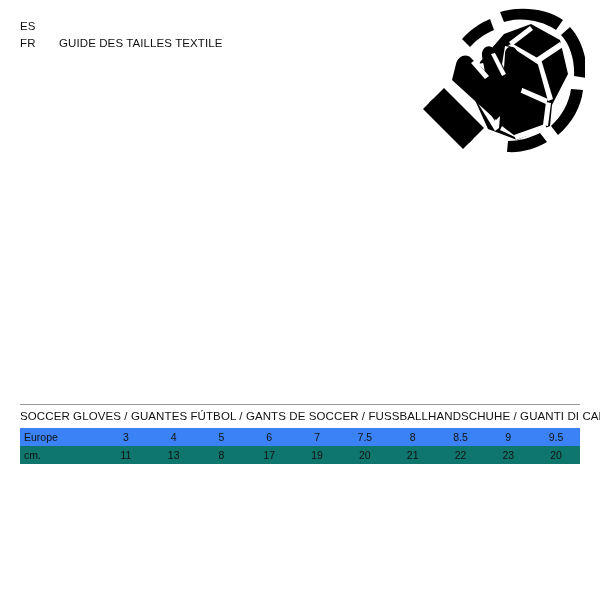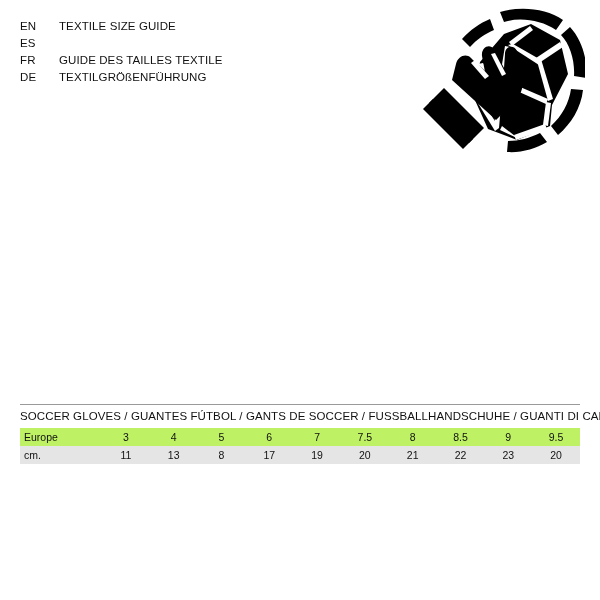--- a/index.html
+++ b/index.html
@@ -70,24 +70,24 @@
     color: #111;
     padding-bottom: 6px;
     white-space: nowrap;
   }
   table.size-table {
     border-collapse: collapse;
     width: 560px;
     table-layout: fixed;
   }
   table.size-table tr.row-shaded {
-    background: #bef264;
+    background: #3b82f6;
   }
   table.size-table tr.row-plain {
-    background: #e5e5e5;
+    background: #0f766e;
   }
   table.size-table td {
     font-size: 10.5px;
     color: #111;
     height: 16px;
     padding: 1px 0;
     text-align: center;
     font-weight: normal;
   }
   table.size-table td.rowlabel {
@@ -103,34 +103,26 @@
     top: 404px;
     width: 560px;
     height: 1px;
     background: #9a9a9a;
   }
 </style>
 </head>
 <body>
 
 <div class="legend">
-  <div class="legend-row">
-    <span class="legend-code">EN</span>
-    <span class="legend-text">TEXTILE SIZE GUIDE</span>
-  </div>
   <div class="legend-row">
     <span class="legend-code">ES</span>
   </div>
   <div class="legend-row">
     <span class="legend-code">FR</span>
     <span class="legend-text">GUIDE DES TAILLES TEXTILE</span>
-  </div>
-  <div class="legend-row">
-    <span class="legend-code">DE</span>
-    <span class="legend-text">TEXTILGRÖßENFÜHRUNG</span>
   </div>
 </div>
 
 <div class="illustration">
   <svg viewBox="0 0 185 185" xmlns="http://www.w3.org/2000/svg" aria-hidden="true">
     <g fill="#000000">
 
       <path d="M100 6 C120 0 146 2 163 14 L156 24 C141 14 120 11 104 16 Z"></path>
       <path d="M170 21 C182 34 188 54 186 72 L174 70 C175 55 170 38 161 29 Z"></path>
       <path d="M183 84 C181 102 171 118 158 129 L151 120 C162 110 169 97 171 83 Z"></path>

